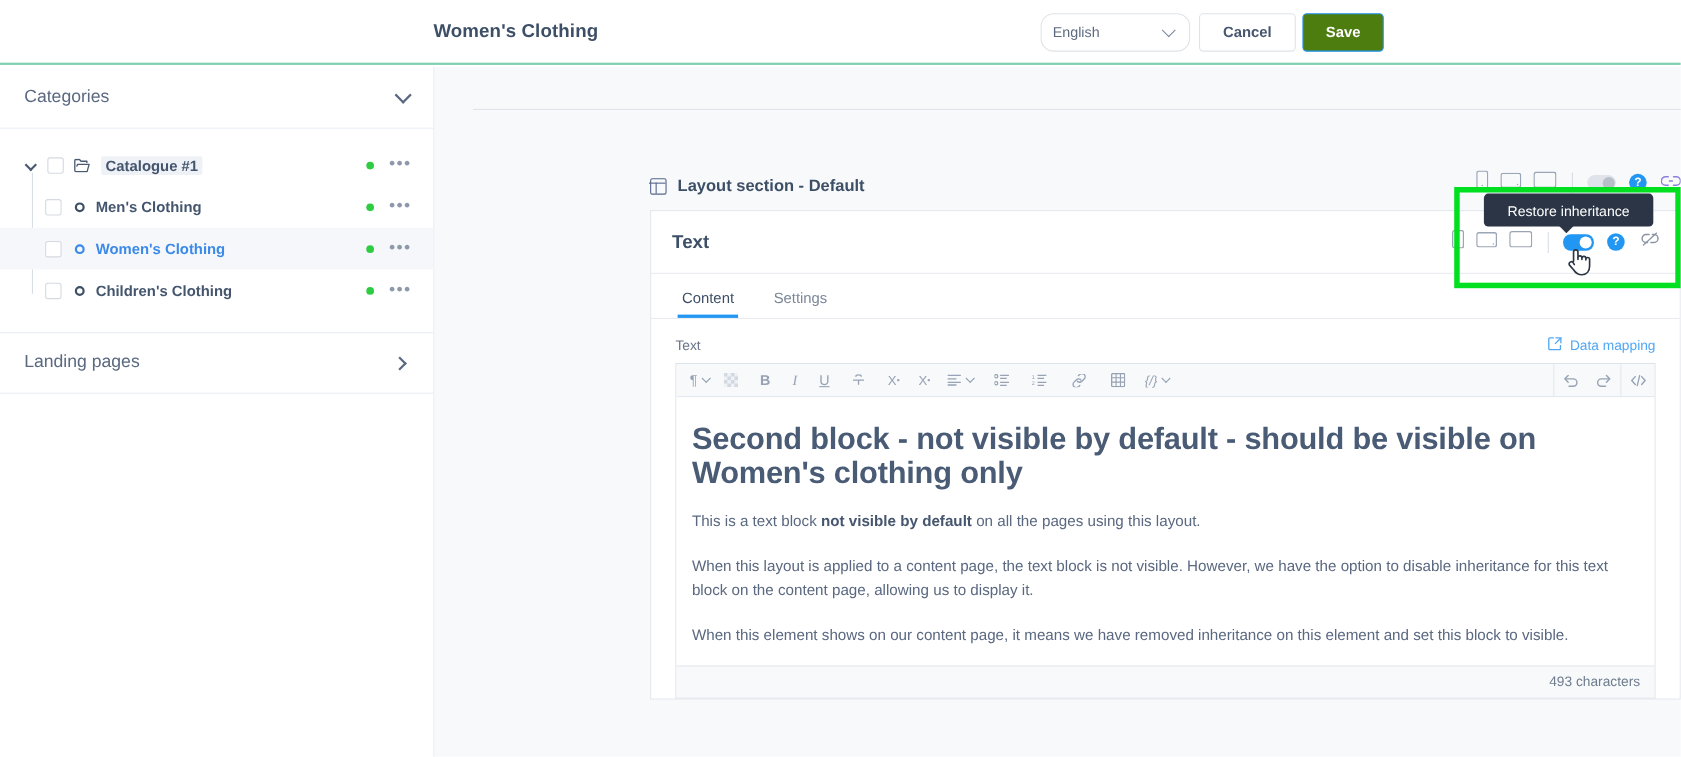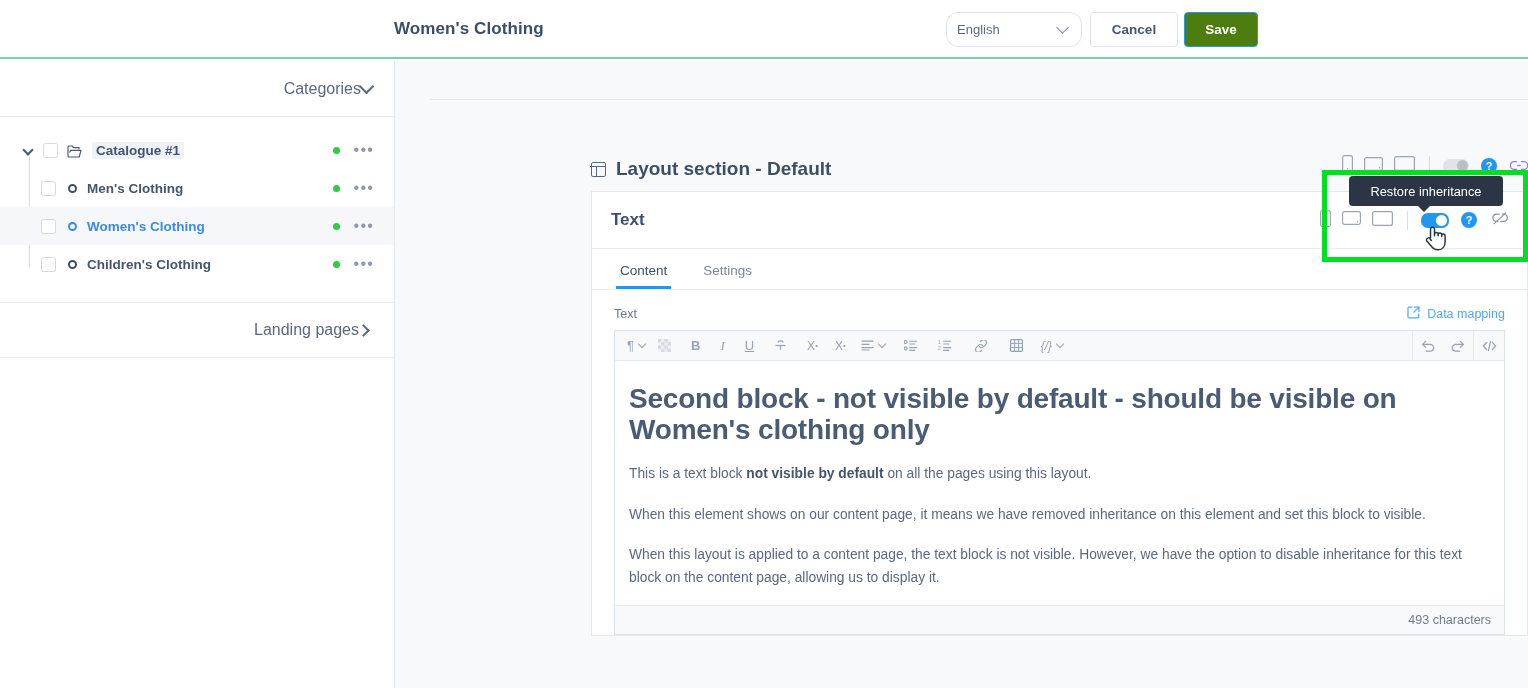--- a/index.html
+++ b/index.html
@@ -33,21 +33,21 @@
     position: absolute; top: 12px; height: 35px; border-radius: 4px;
     font-size: 13.5px; font-weight: bold; display: flex; align-items: center; justify-content: center;
     cursor: pointer;
   }
   .btn-cancel { left: 1090px; width: 88px; border: 1px solid #dfe3e8; background: #fff; color: #45566e; }
   .btn-save { left: 1184px; width: 74px; background: #4d7c0f; color: #fff; border: 1px solid #2196f3; }
 
   
   .sidebar {
     position: absolute; left: 0; top: 61px; width: 395px; height: 627px;
-    background: #ffffff; border-right: 1px solid #e4e8ee; text-align: right;
+    background: #ffffff; border-right: 1px solid #e4e8ee;
   }
   .sb-section {
     position: relative; height: 56px; display: flex; align-items: center;
     padding: 0 22px; border-bottom: 1px solid #e9edf2;
   }
   .sb-section .ttl { font-size: 16px; color: #5a6880; flex: 1; }
   .chev-down { width: 11px; height: 11px; border-right: 2px solid #5a6880; border-bottom: 2px solid #5a6880; transform: rotate(45deg); margin-top: -5px; }
   .chev-right { width: 9px; height: 9px; border-right: 2.2px solid #5a6880; border-bottom: 2.2px solid #5a6880; transform: rotate(-45deg); margin-right: 4px; }
 
   .tree { position: relative; padding-top: 14px; }
@@ -80,21 +80,21 @@
   }
   .canvas-topline { position: absolute; left: 35px; top: 38px; width: 1098px; height: 1px; background: #e0e5ec; }
 
   .layout-sec {
     position: absolute; left: 196px; top: 86px; width: 937px;
   }
   .layout-hdr { position: relative; height: 44px; display: flex; align-items: center; }
   .layout-ic { width: 15px; height: 15px; border: 1.6px solid #56688a; border-radius: 2px; position: relative; flex: none; }
   .layout-ic::before { content:""; position:absolute; left:-1.6px; top:3.2px; width:15px; height:1.6px; background:#56688a; }
   .layout-ic::after { content:""; position:absolute; left:3.6px; top:3.2px; width:1.6px; height:10px; background:#56688a; }
-  .layout-title { font-size: 19px; font-weight: bold; color: #3d4f66; margin-left: 10px; }
+  .layout-title { font-size: 15px; font-weight: bold; color: #3d4f66; margin-left: 10px; }
 
   .hdr-tools { position: absolute; right: 0; top: 8px; display: flex; align-items: center; }
   .dev-ic { margin-right: 11px; flex: none; }
   .divider-v { width: 1px; height: 19px; background: #d7dde5; margin: 0 13px 0 3px; }
   .toggle { width: 26px; height: 14px; border-radius: 7px; position: relative; flex: none; }
   .toggle.off { background: #e0e4ea; }
   .toggle.off::after { content:""; position:absolute; right:1.5px; top:1.5px; width:11px; height:11px; border-radius:50%; background:#b8bfc9; }
   .toggle.on { background: #2196f3; width: 28px; height: 15px; }
   .toggle.on::after { content:""; position:absolute; right:2px; top:2px; width:11px; height:11px; border-radius:50%; background:#fff; }
   .help-ic {
@@ -421,22 +421,22 @@
                     <path d="M10.4 2.4 13.6 6l-3.2 3.6" fill="none" stroke="#97a3b4" stroke-width="1.3" stroke-linecap="round" stroke-linejoin="round"></path>
                     <path d="M8.6 1.4 6.4 10.6" stroke="#97a3b4" stroke-width="1.2" stroke-linecap="round"></path>
                   </svg>
               </span>
             </div>
           </div>
 
           <div class="rte-body">
             <div class="rte-h1">Second block - not visible by default - should be visible on Women's clothing only</div>
             <div class="rte-p"><span>This is a text block </span><b>not visible by default</b><span> on all the pages using this layout.</span></div>
+            <div class="rte-p">When this layout is applied to a content page, the text block is not visible. However, we have the option to disable inheritance for this text block on the content page, allowing us to display it.</div>
             <div class="rte-p">When this element shows on our content page, it means we have removed inheritance on this element and set this block to visible.</div>
-            <div class="rte-p">When this layout is applied to a content page, the text block is not visible. However, we have the option to disable inheritance for this text block on the content page, allowing us to display it.</div>
           </div>
 
           <div class="rte-footer">493 characters</div>
         </div>
       </div>
     </div>
   </div>
 
   <div class="highlight"></div>
   <div class="tooltip">Restore inheritance</div>

